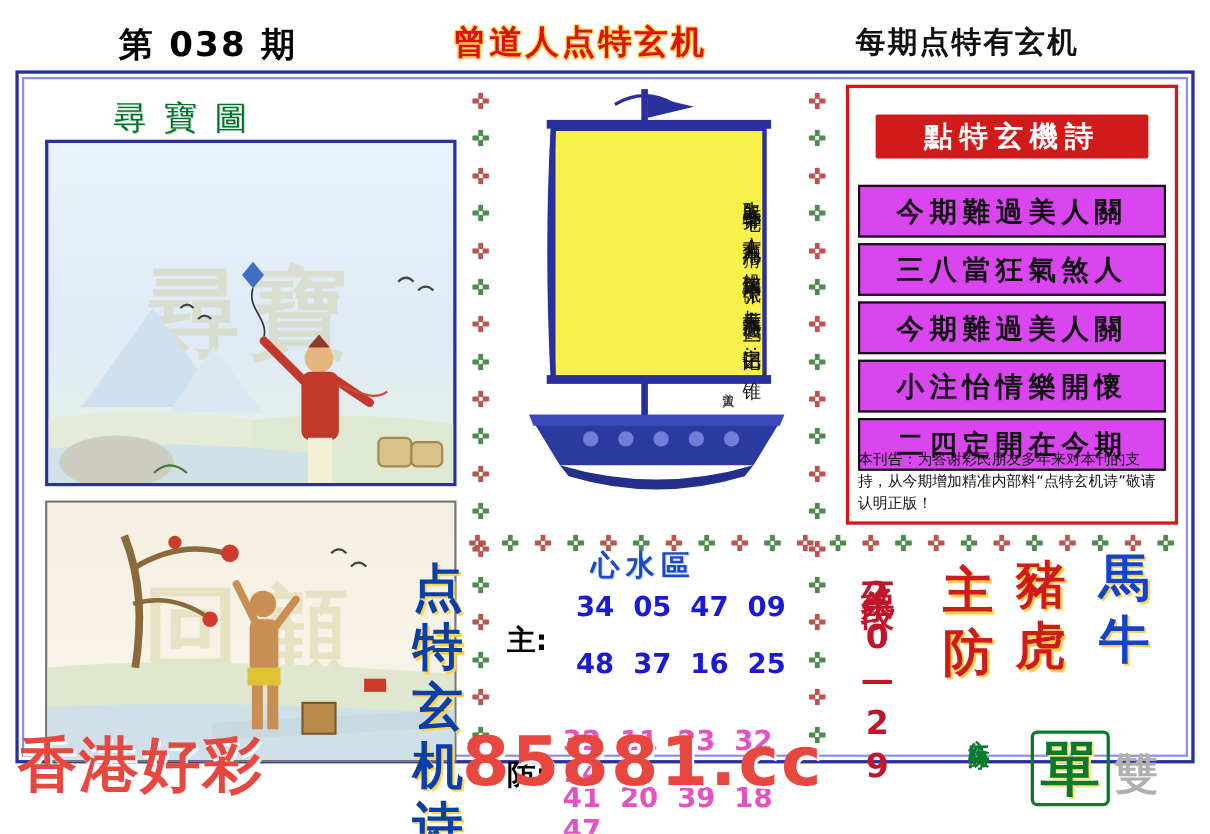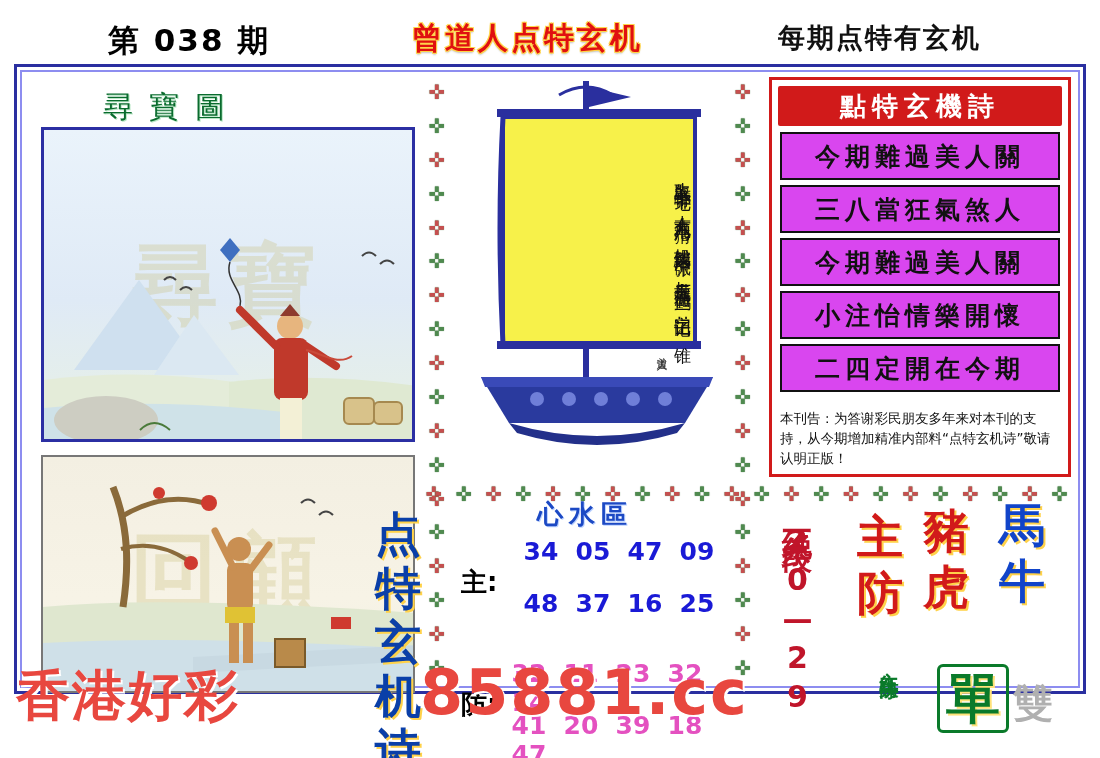--- a/index.html
+++ b/index.html
@@ -136,21 +136,21 @@
     position:absolute;left:846px;top:590px;width:40px;
     writing-mode:vertical-rl;text-orientation:upright;
     font-size:19px;font-weight:bold;color:#0a7a2a;letter-spacing:3px;
   }
   
   .poem{
     position:absolute;left:752px;top:10px;width:302px;height:400px;
     border:3px solid #d11a1a;background:#fff;box-sizing:border-box;
   }
   .poem-head{
-    margin:6px;height:40px;background:#d11a1a;border-radius:2px;
+    margin:24px;height:40px;background:#d11a1a;border-radius:2px;
     display:flex;align-items:center;justify-content:center;
     color:#fff;font-size:26px;font-weight:bold;letter-spacing:6px;
   }
   .poem-line{
     margin:5px 8px;height:44px;border:2px solid #111;
     display:flex;align-items:center;justify-content:center;
     font-size:25px;font-weight:bold;color:#111;letter-spacing:5px;
     background:#d946ef;
   }
   .poem-note{

